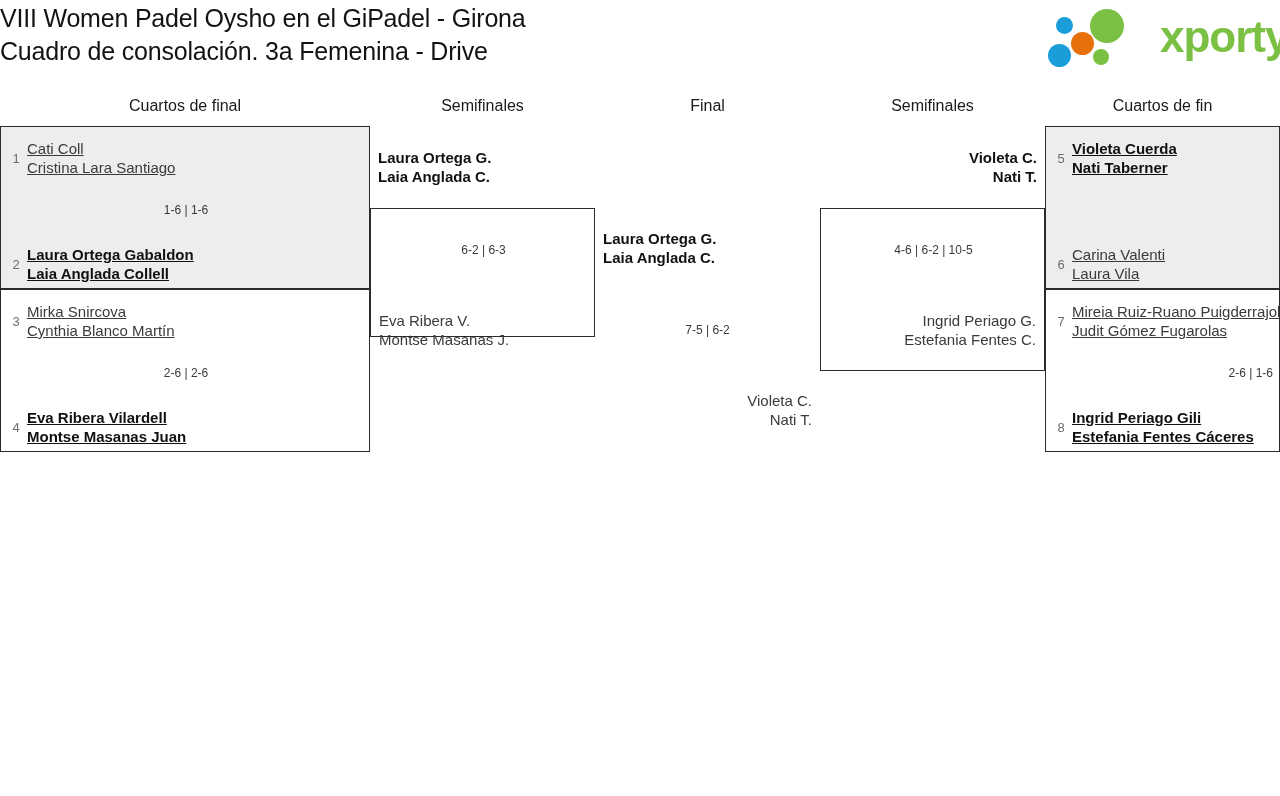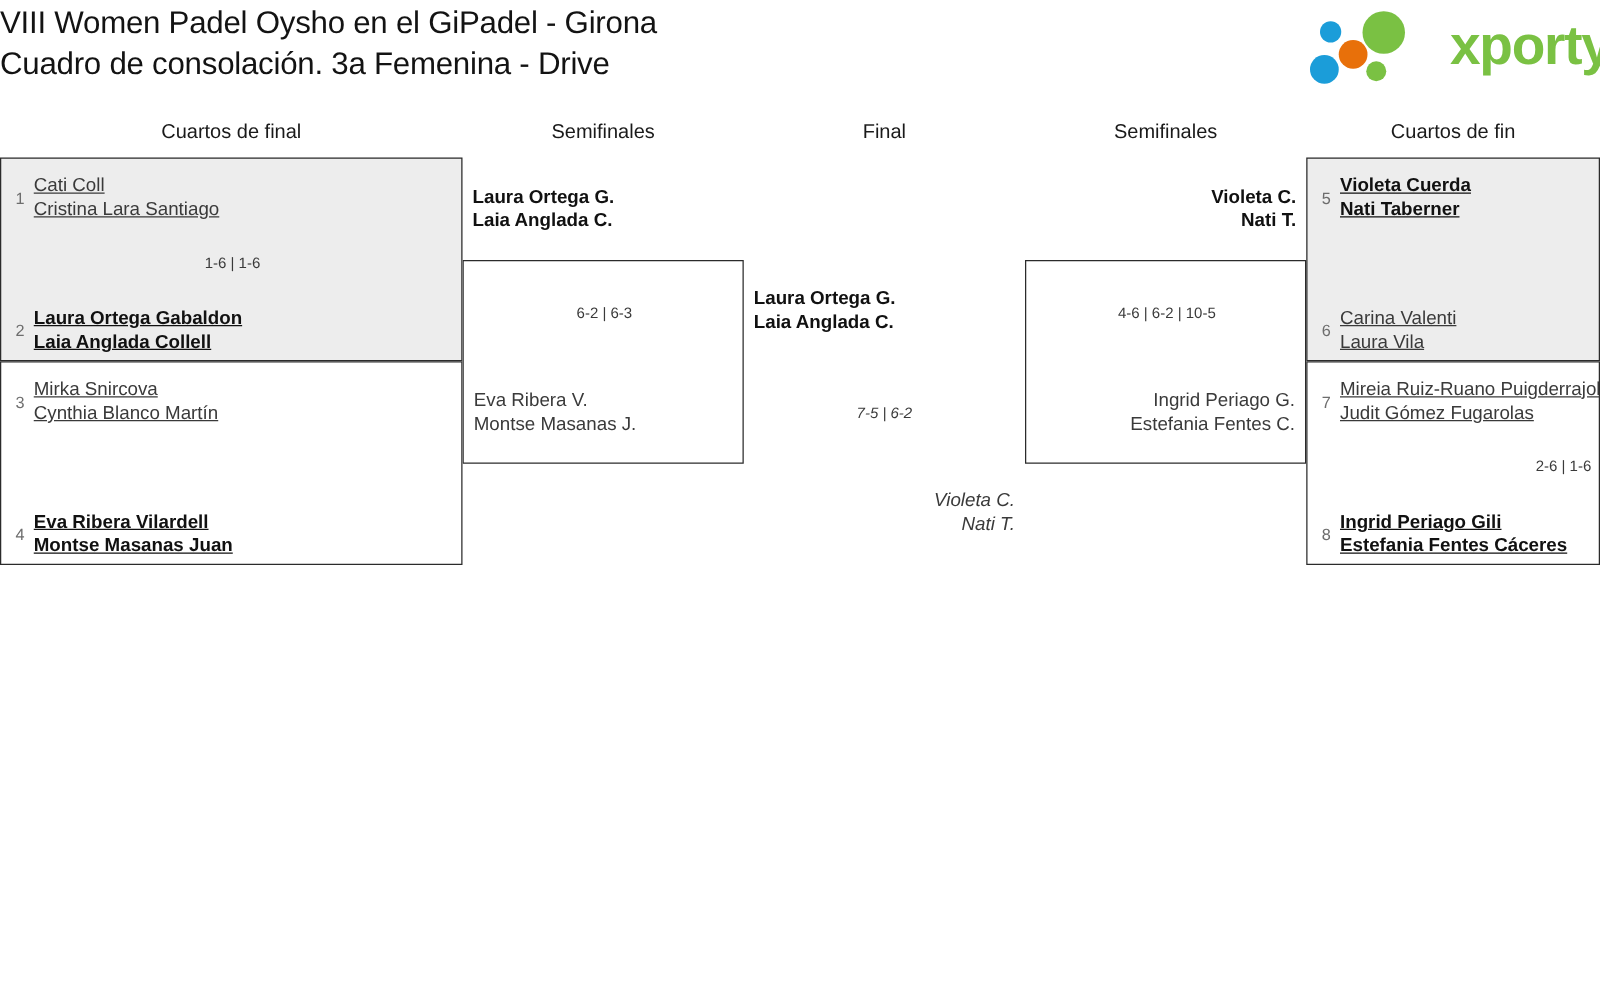--- a/index.html
+++ b/index.html
@@ -73,21 +73,21 @@
   }
 
   
   .match {
     position: absolute;
     box-sizing: border-box;
     border: 1px solid #2b2b2b;
     background: #ffffff;
   }
   .match.shaded { background: #ededed; }
-  .match.no-border { border: none; background: transparent; font-style: italic; }
+  .match.no-border { border: none; background: transparent; }
 
   
   .team {
     position: absolute;
     display: flex;
     align-items: center;
     white-space: nowrap;
   }
   .team.left  { left: 8px; }
 
@@ -181,35 +181,36 @@
 </div>
 
 <div class="match" style="left:0px; top:289px; width:370px; height:163px;">
   <div class="team left" style="top:12px;">
     <span class="seed">3</span>
     <span class="names">
       <span class="nm">Mirka Snircova</span>
       <span class="nm">Cynthia Blanco Martín</span>
     </span>
   </div>
+  <div class="score center" style="left:0px; top:74px; width:370px;">2-6 | 2-6</div>
   <div class="team left" style="top:118px;">
     <span class="seed">4</span>
     <span class="names winner">
       <span class="nm">Eva Ribera Vilardell</span>
       <span class="nm">Montse Masanas Juan</span>
     </span>
   </div>
 </div>
 
 <div class="advance" style="left:378px; top:148px;">
   <span class="nm">Laura Ortega G.</span>
   <span class="nm">Laia Anglada C.</span>
 </div>
 
-<div class="match" style="left:370px; top:208px; width:225px; height:163px;">
+<div class="match" style="left:370px; top:208px; width:225px; height:129px;">
   <div class="score center" style="left:0px; top:32px; width:225px;">6-2 | 6-3</div>
   <div class="advance plain" style="left:8px; top:102px;">
     <span class="nm">Eva Ribera V.</span>
     <span class="nm">Montse Masanas J.</span>
   </div>
 </div>
 
 <div class="advance" style="left:603px; top:229px;">
   <span class="nm">Laura Ortega G.</span>
   <span class="nm">Laia Anglada C.</span>

